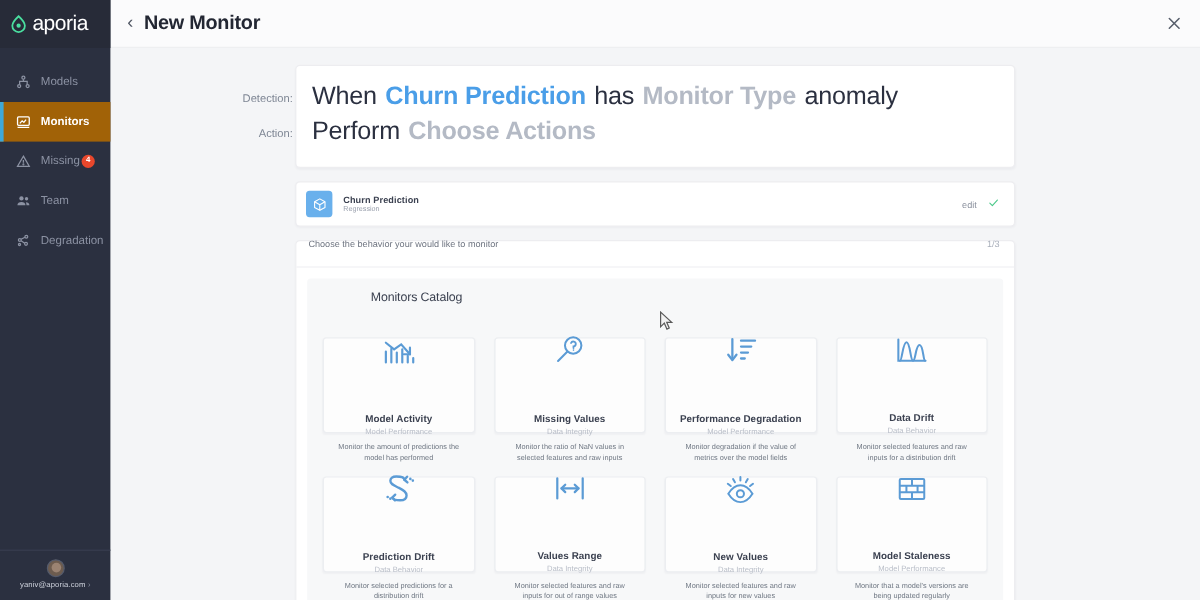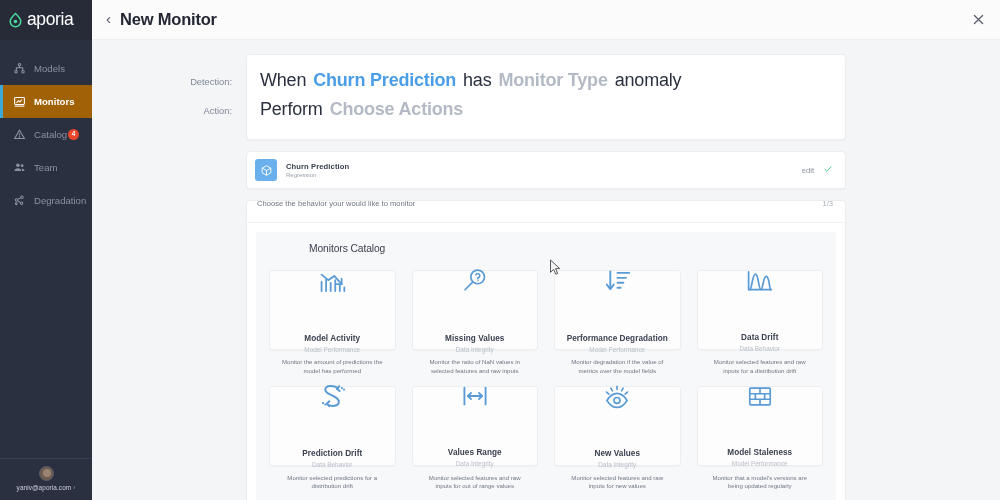--- a/index.html
+++ b/index.html
@@ -121,27 +121,27 @@
     display: flex;
     background: #ffffff;
     border-radius: 4px;
     border: 1px solid #ededf0;
     padding: 11px 0 13px 0;
     box-shadow: 0 1px 2px rgba(30,35,50,0.035);
   }
   .detect-labels {
     width: 73px; flex: 0 0 73px;
     text-align: right;
-    padding-right: 15px;
+    padding-right: 3px;
     padding-top: 2px;
     margin-left: -73px;
   }
   .detect-labels div { color: #7e8694; font-size: 9.3px; height: 29px; line-height: 29px; }
   .detect-lines { flex: 1 1 auto; padding-left: 13px; }
-  .dline { height: 29px; display: flex; align-items: center; gap: 7px; font-size: 18px; letter-spacing:-0.2px;}
+  .dline { height: 29px; display: flex; align-items: center; gap: 7px; font-size: 21px; letter-spacing:-0.2px;}
   .tok-plain { color: #2b3040; }
   .tok-blue { color: #4a9ee8; font-weight: bold; cursor:pointer; }
   .tok-ph { color: #b4bac5; font-weight: bold; cursor:pointer; }
 
   
   .model-card {
     margin-top: 11px;
     background: #ffffff;
     border: 1px solid #ededf0;
     border-radius: 4px;
@@ -185,21 +185,21 @@
   .behavior-step { color: #a8aeba; font-size: 7.6px; }
 
   .catalog {
     margin: 9px 9px 0 9px;
     background: #f7f8f9;
     border-radius: 3px;
     flex: 1 1 auto;
     padding: 11px 13px 0 13px;
     overflow: hidden;
   }
-  .catalog-title { color: #3b4150; font-size: 10.3px; letter-spacing:-0.1px; margin-bottom: 16px; padding-left: 40px; }
+  .catalog-title { color: #3b4150; font-size: 10.3px; letter-spacing:-0.1px; margin-bottom: 27px; padding-left: 40px; }
   .cards-grid {
     display: grid;
     grid-template-columns: repeat(4, 1fr);
     column-gap: 16px;
     row-gap: 0px;
   }
   .cardwrap { display: flex; flex-direction: column; align-items: center; }
   .mcard {
     width: 100%;
     height: 80px;
@@ -267,21 +267,21 @@
       </div>
 
       <div class="nav-item">
         <span class="nv-ico">
           <svg viewBox="0 0 24 24" width="13" height="13" fill="none" stroke="currentColor" stroke-width="2">
             <path d="M12 4 21 19.5H3L12 4z"></path>
               <path d="M12 10v4"></path>
               <circle cx="12" cy="16.6" r="0.6" fill="currentColor"></circle>
           </svg>
         </span>
-        <span>Catalog</span>
+        <span>Missing</span>
         <span class="badge">4</span>
       </div>
 
       <div class="nav-item">
         <span class="nv-ico">
           <svg viewBox="0 0 24 24" width="13" height="13" fill="currentColor">
             <circle cx="9" cy="8" r="3.3"></circle>
               <circle cx="16.8" cy="8.6" r="2.6"></circle>
             <path d="M2.8 18.5c0-3.3 2.8-5 6.2-5s6.2 1.7 6.2 5z"></path>
             <path d="M16 13.8c2.8.1 5.2 1.6 5.2 4.7h-4.4z"></path>

